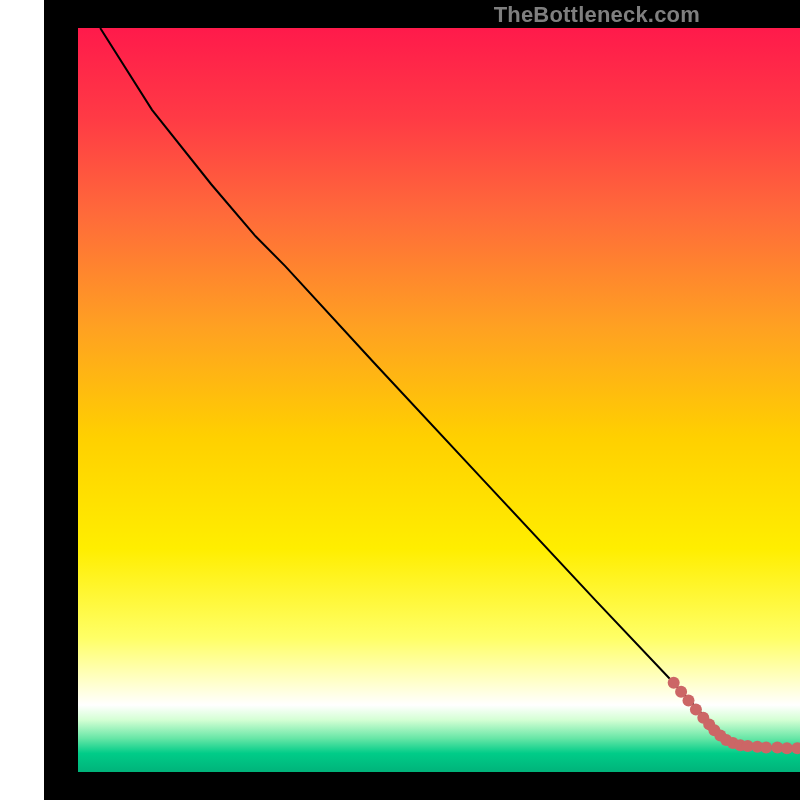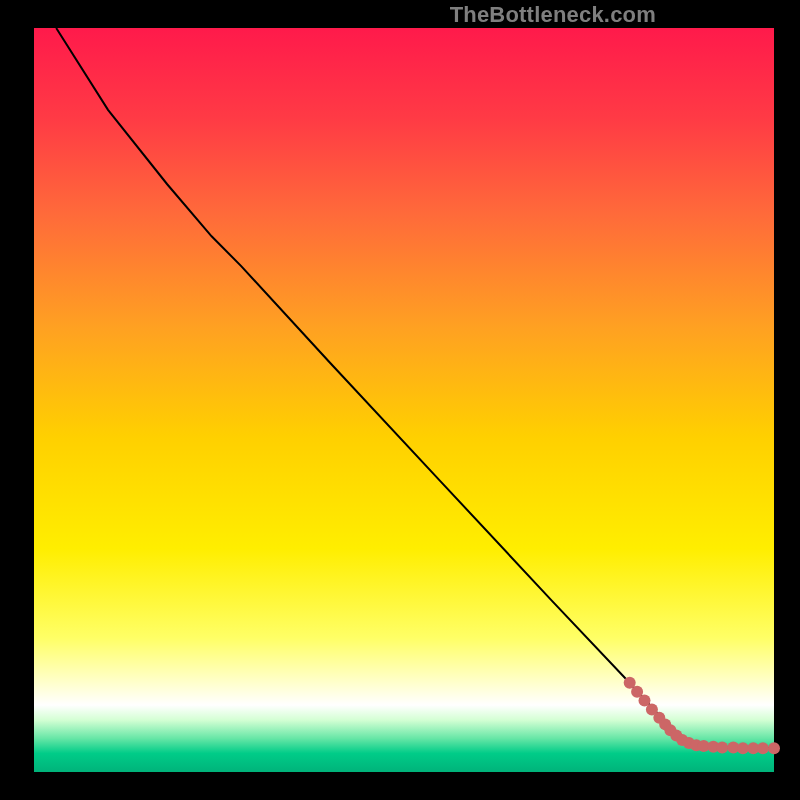--- a/index.html
+++ b/index.html
@@ -8,20 +8,21 @@
     width: 800px;
     height: 800px;
     background: #ffffff;
     font-family: Arial, Helvetica, sans-serif;
     overflow: hidden;
   }
   .stage {
     position: relative;
     width: 664px;
     height: 800px;
+    padding-left: 44px;
   }
   .watermark {
     position: absolute;
     top: 2px;
     right: 8px;
     font-size: 22px;
     font-weight: 600;
     color: #7f7f7f;
     letter-spacing: 0.2px;
     font-family: Arial, sans-serif;

